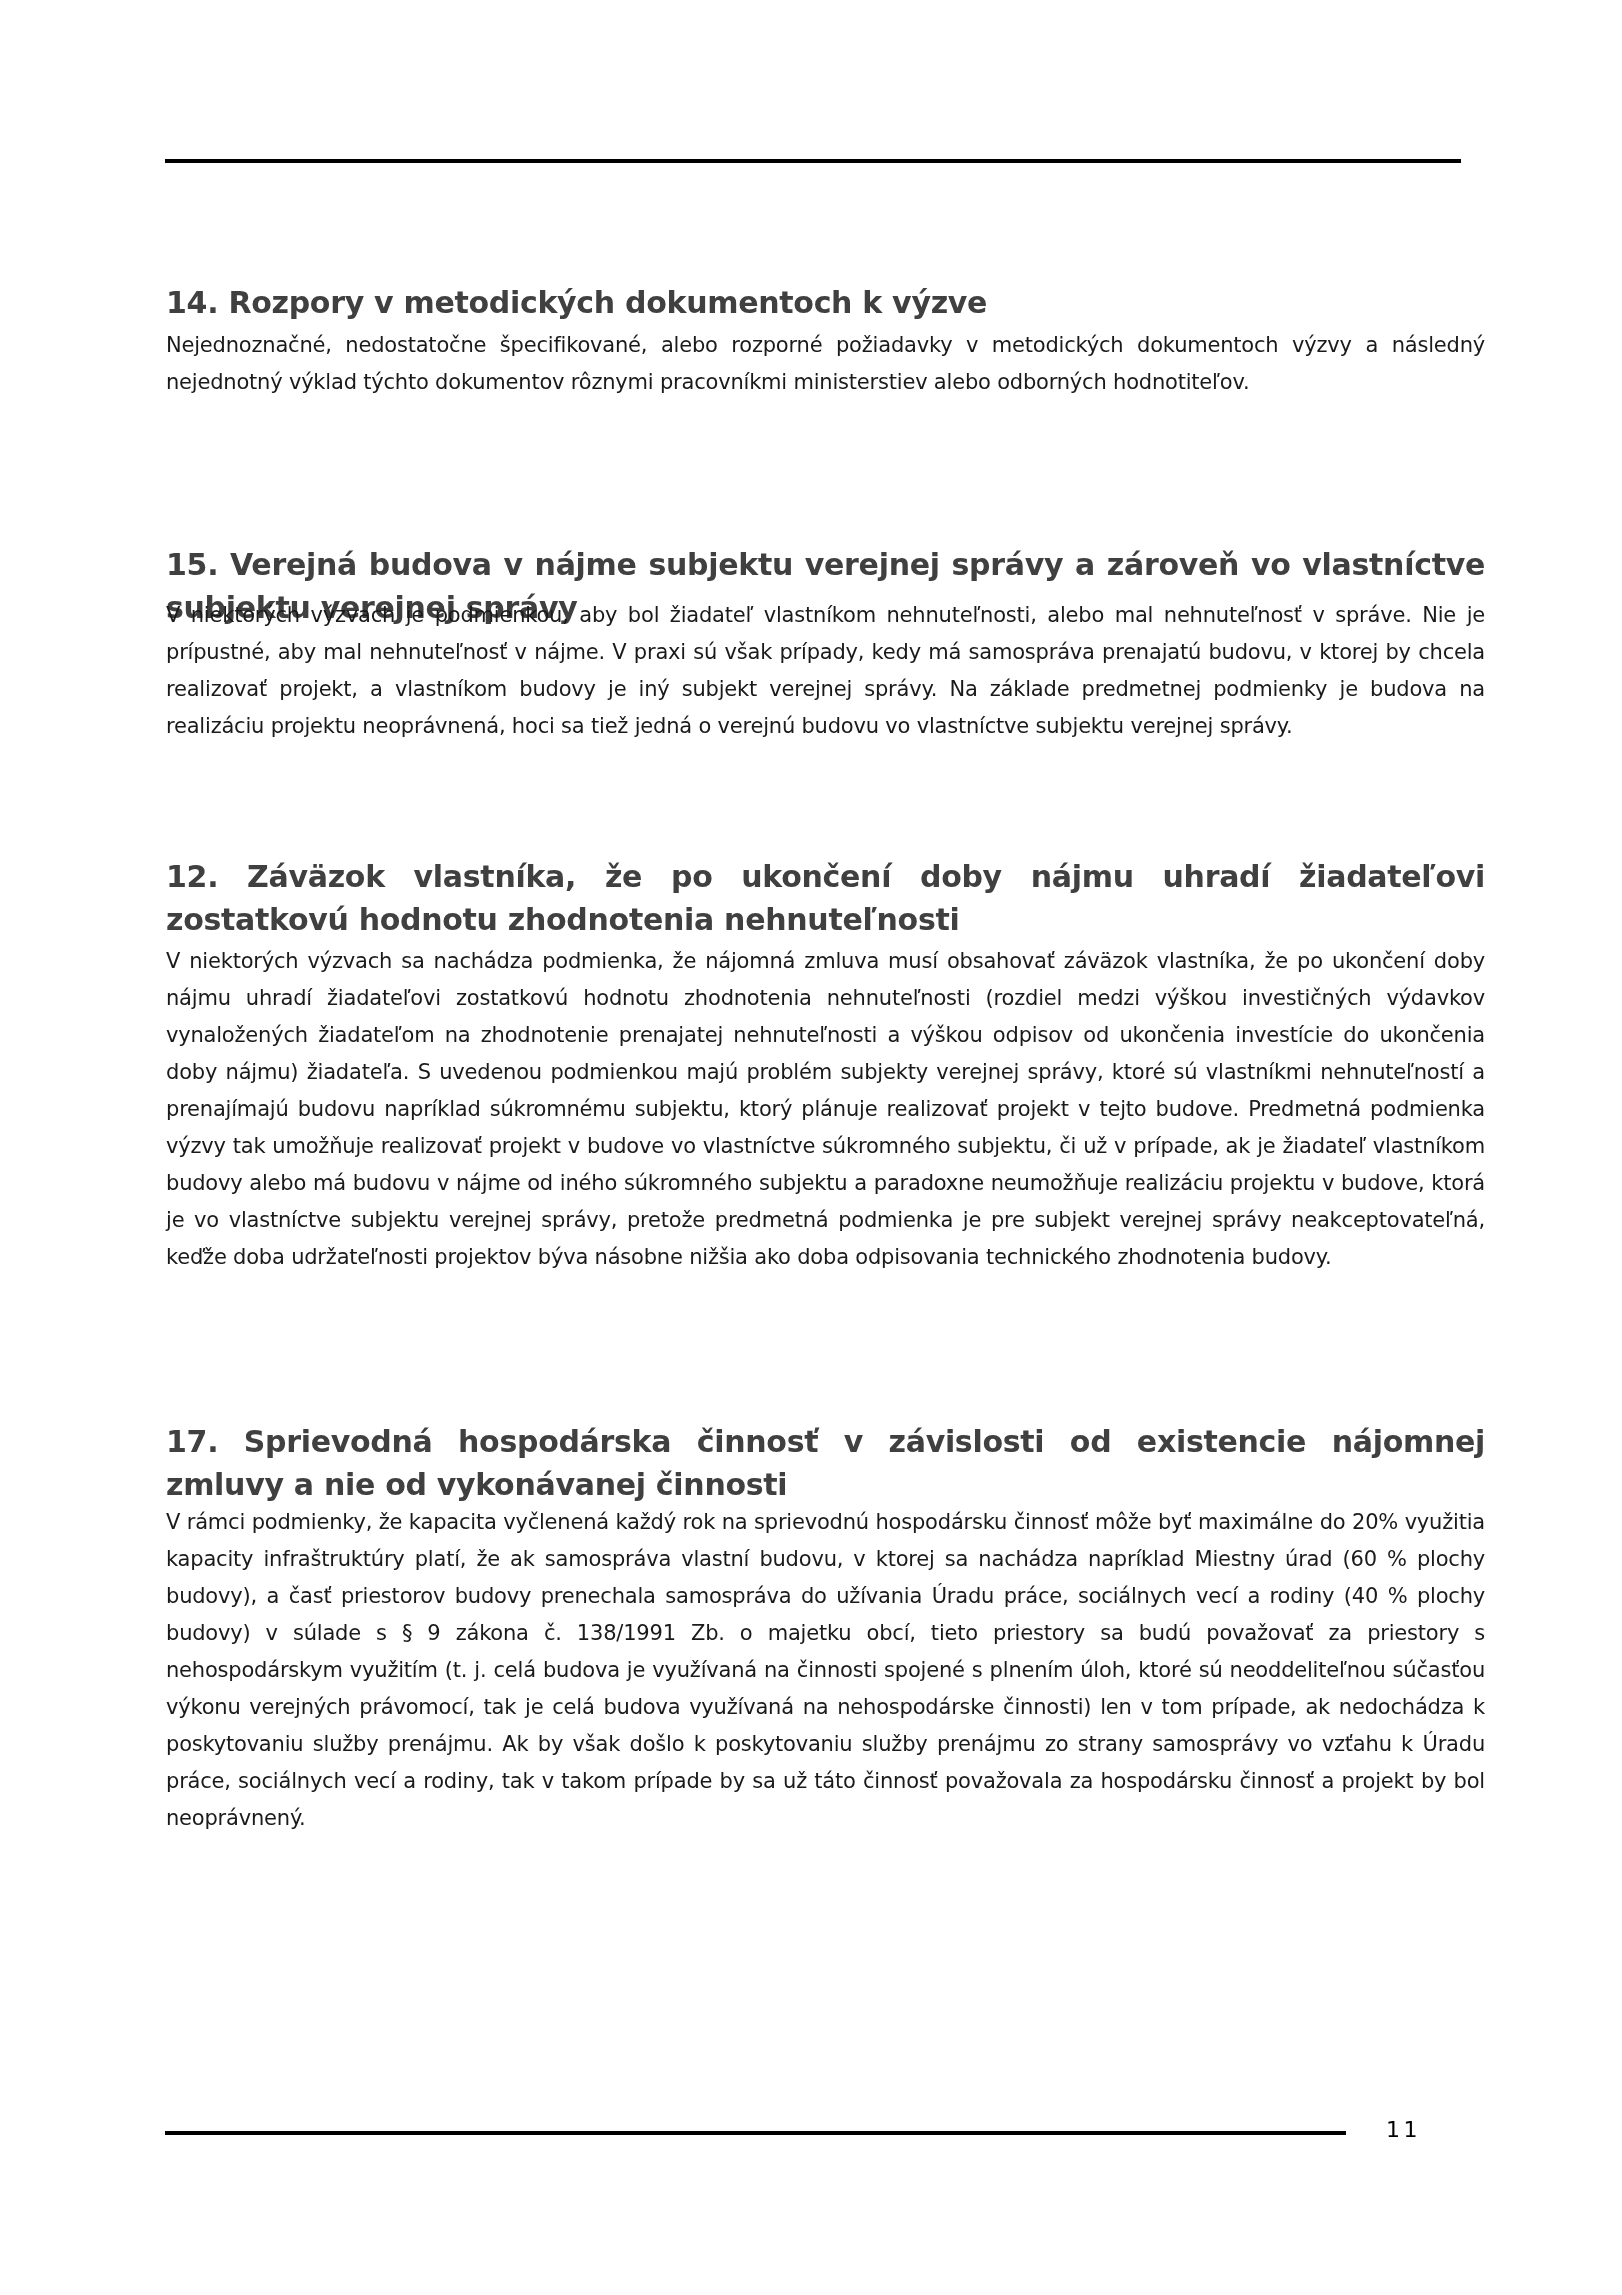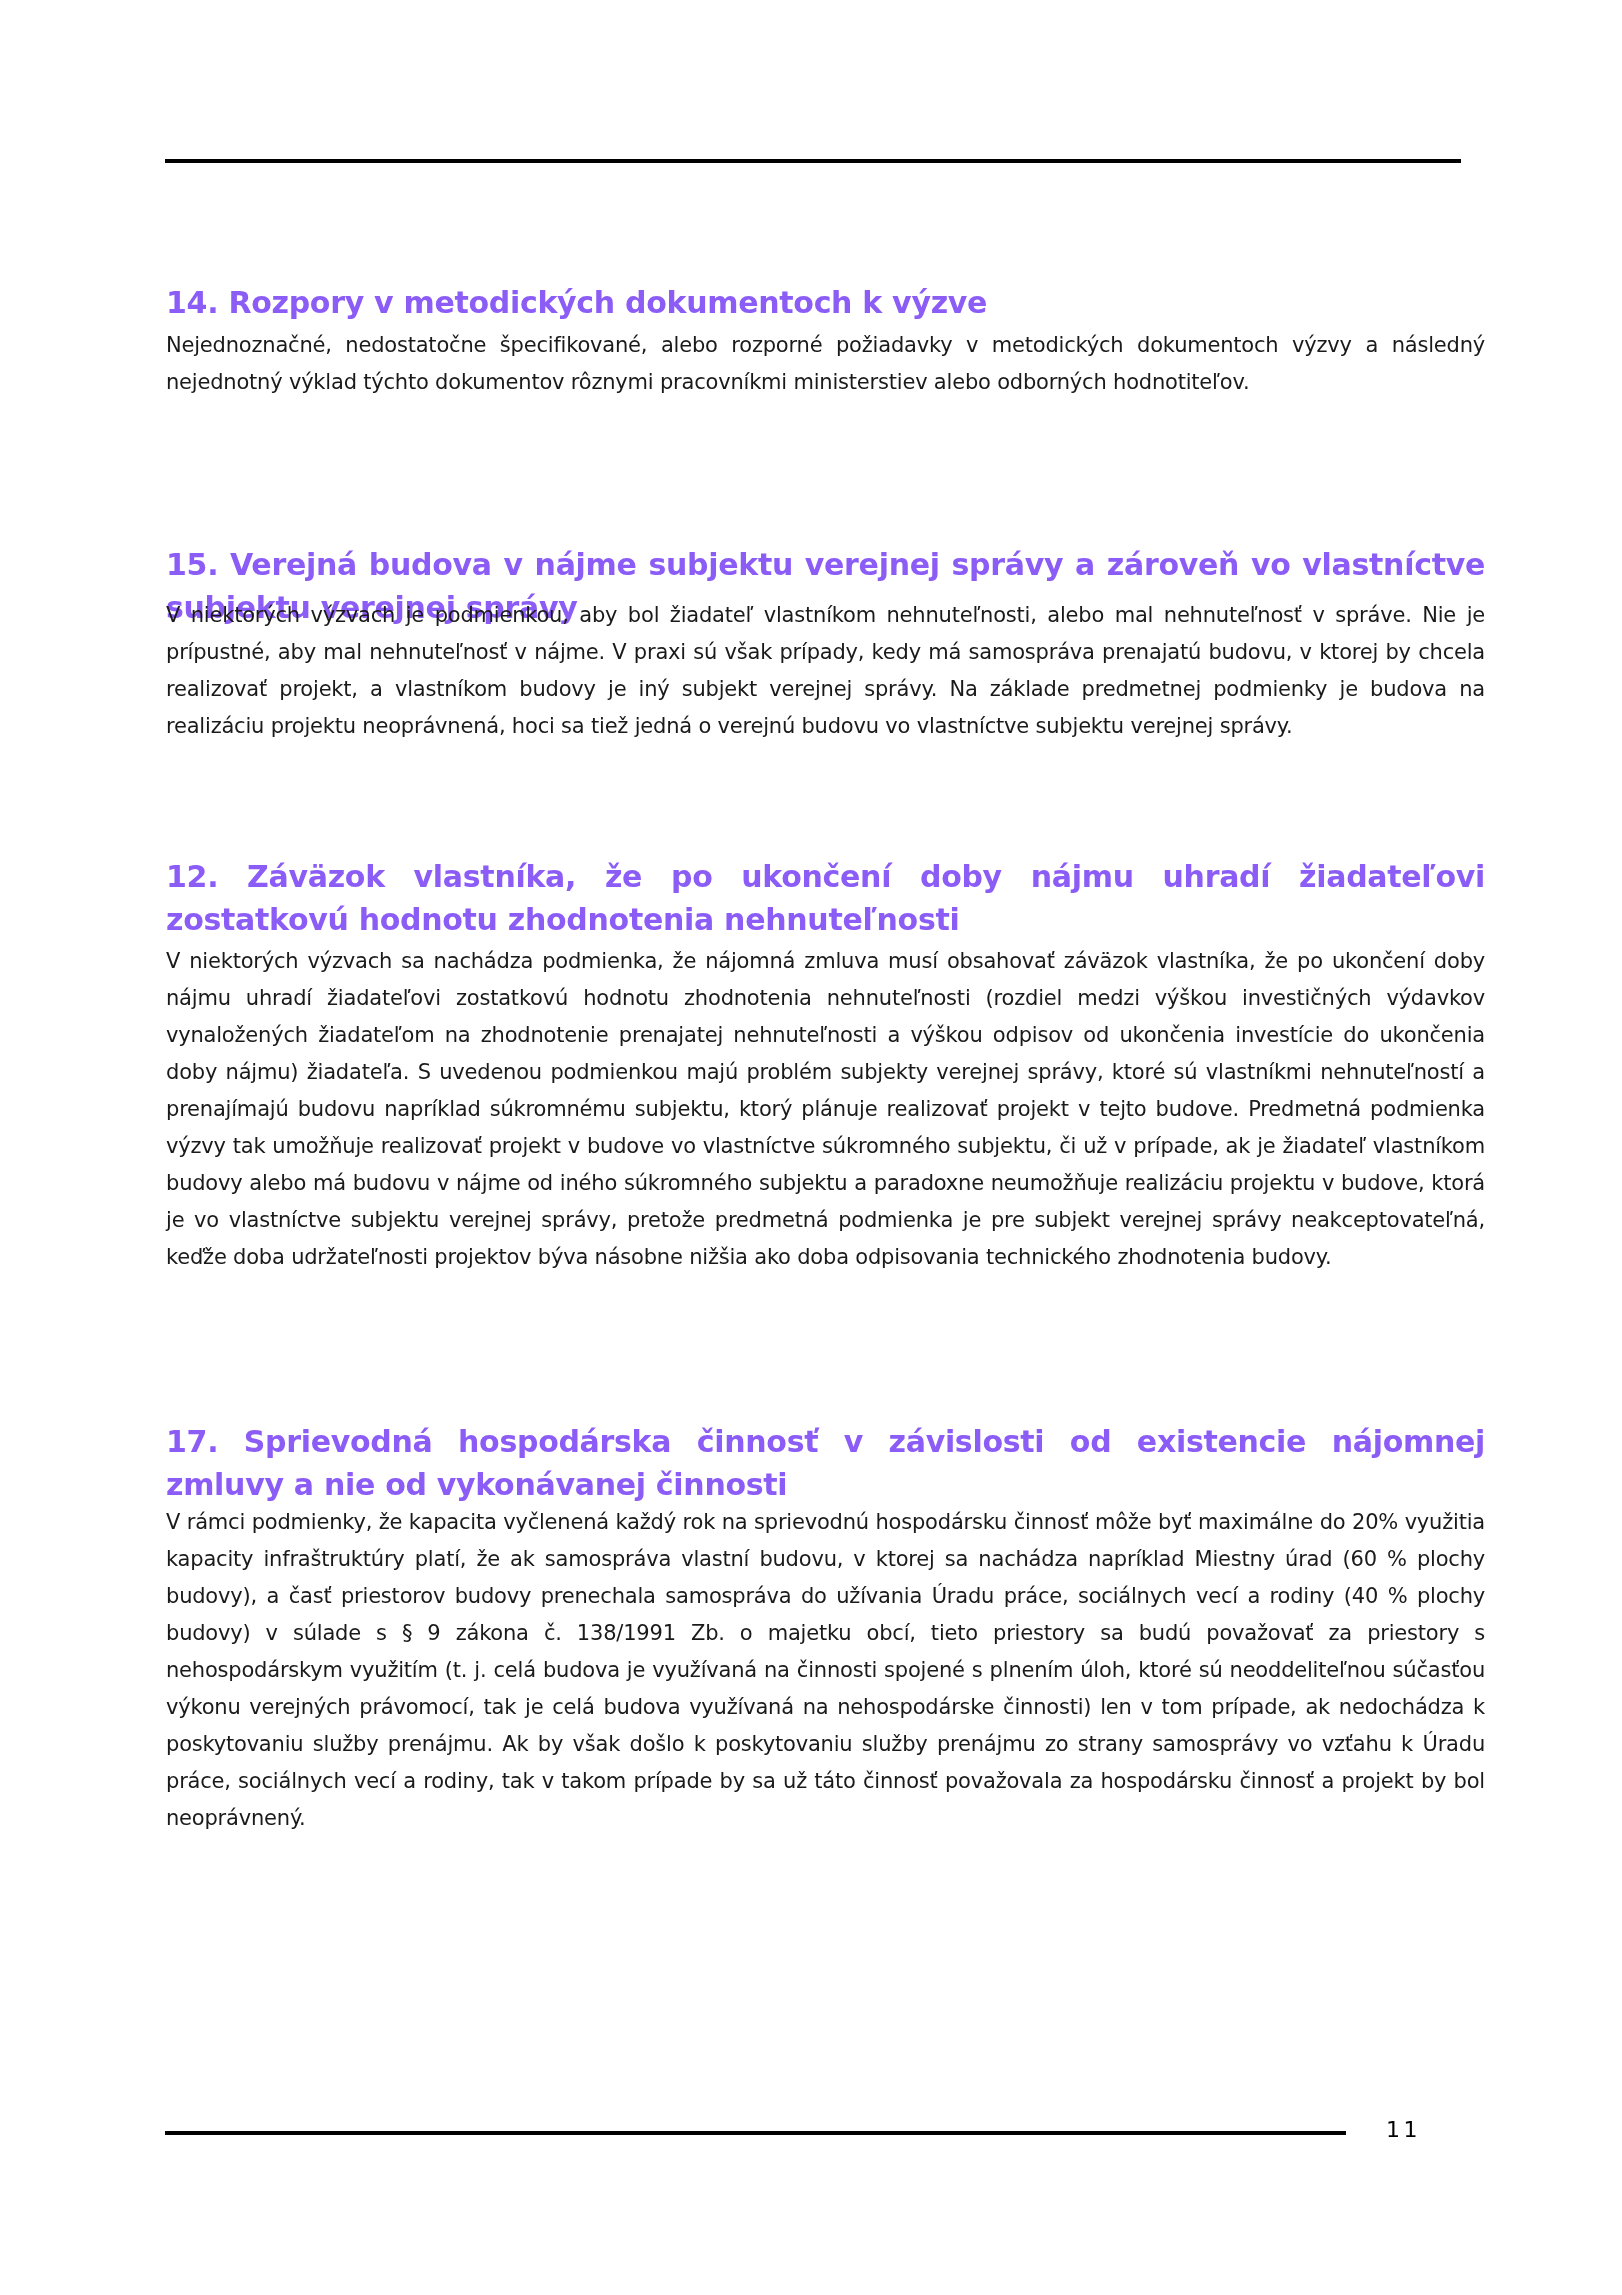--- a/index.html
+++ b/index.html
@@ -4,21 +4,21 @@
 <style>
   html, body { margin: 0; padding: 0; background: #ffffff; }
   body { width: 1623px; height: 2295px; position: relative; overflow: hidden; }
   .rule { position: absolute; background: #000000; }
   .rule-top { left: 165px; top: 159px; width: 1296px; height: 4.2px; }
   .rule-bottom { left: 165px; top: 2131px; width: 1181px; height: 4.2px; }
   .section { position: absolute; left: 166px; width: 1319px; }
   .heading {
     position: absolute; left: 0; width: 1319px; margin: 0;
     font-family: "DejaVu Sans", sans-serif; font-weight: bold;
-    font-size: 30px; line-height: 43px; color: #8b5cf6;
+    font-size: 30px; line-height: 43px; color: #404040;
     text-align: justify; text-align-last: left;
     letter-spacing: -0.3px;
   }
   .body-text {
     position: absolute; left: 0; width: 1319px; margin: 0;
     font-family: "DejaVu Sans", sans-serif; font-weight: normal;
     font-size: 21px; line-height: 37px; color: #1a1a1a;
     text-align: justify; text-align-last: left;
     letter-spacing: -0.2px;
   }

